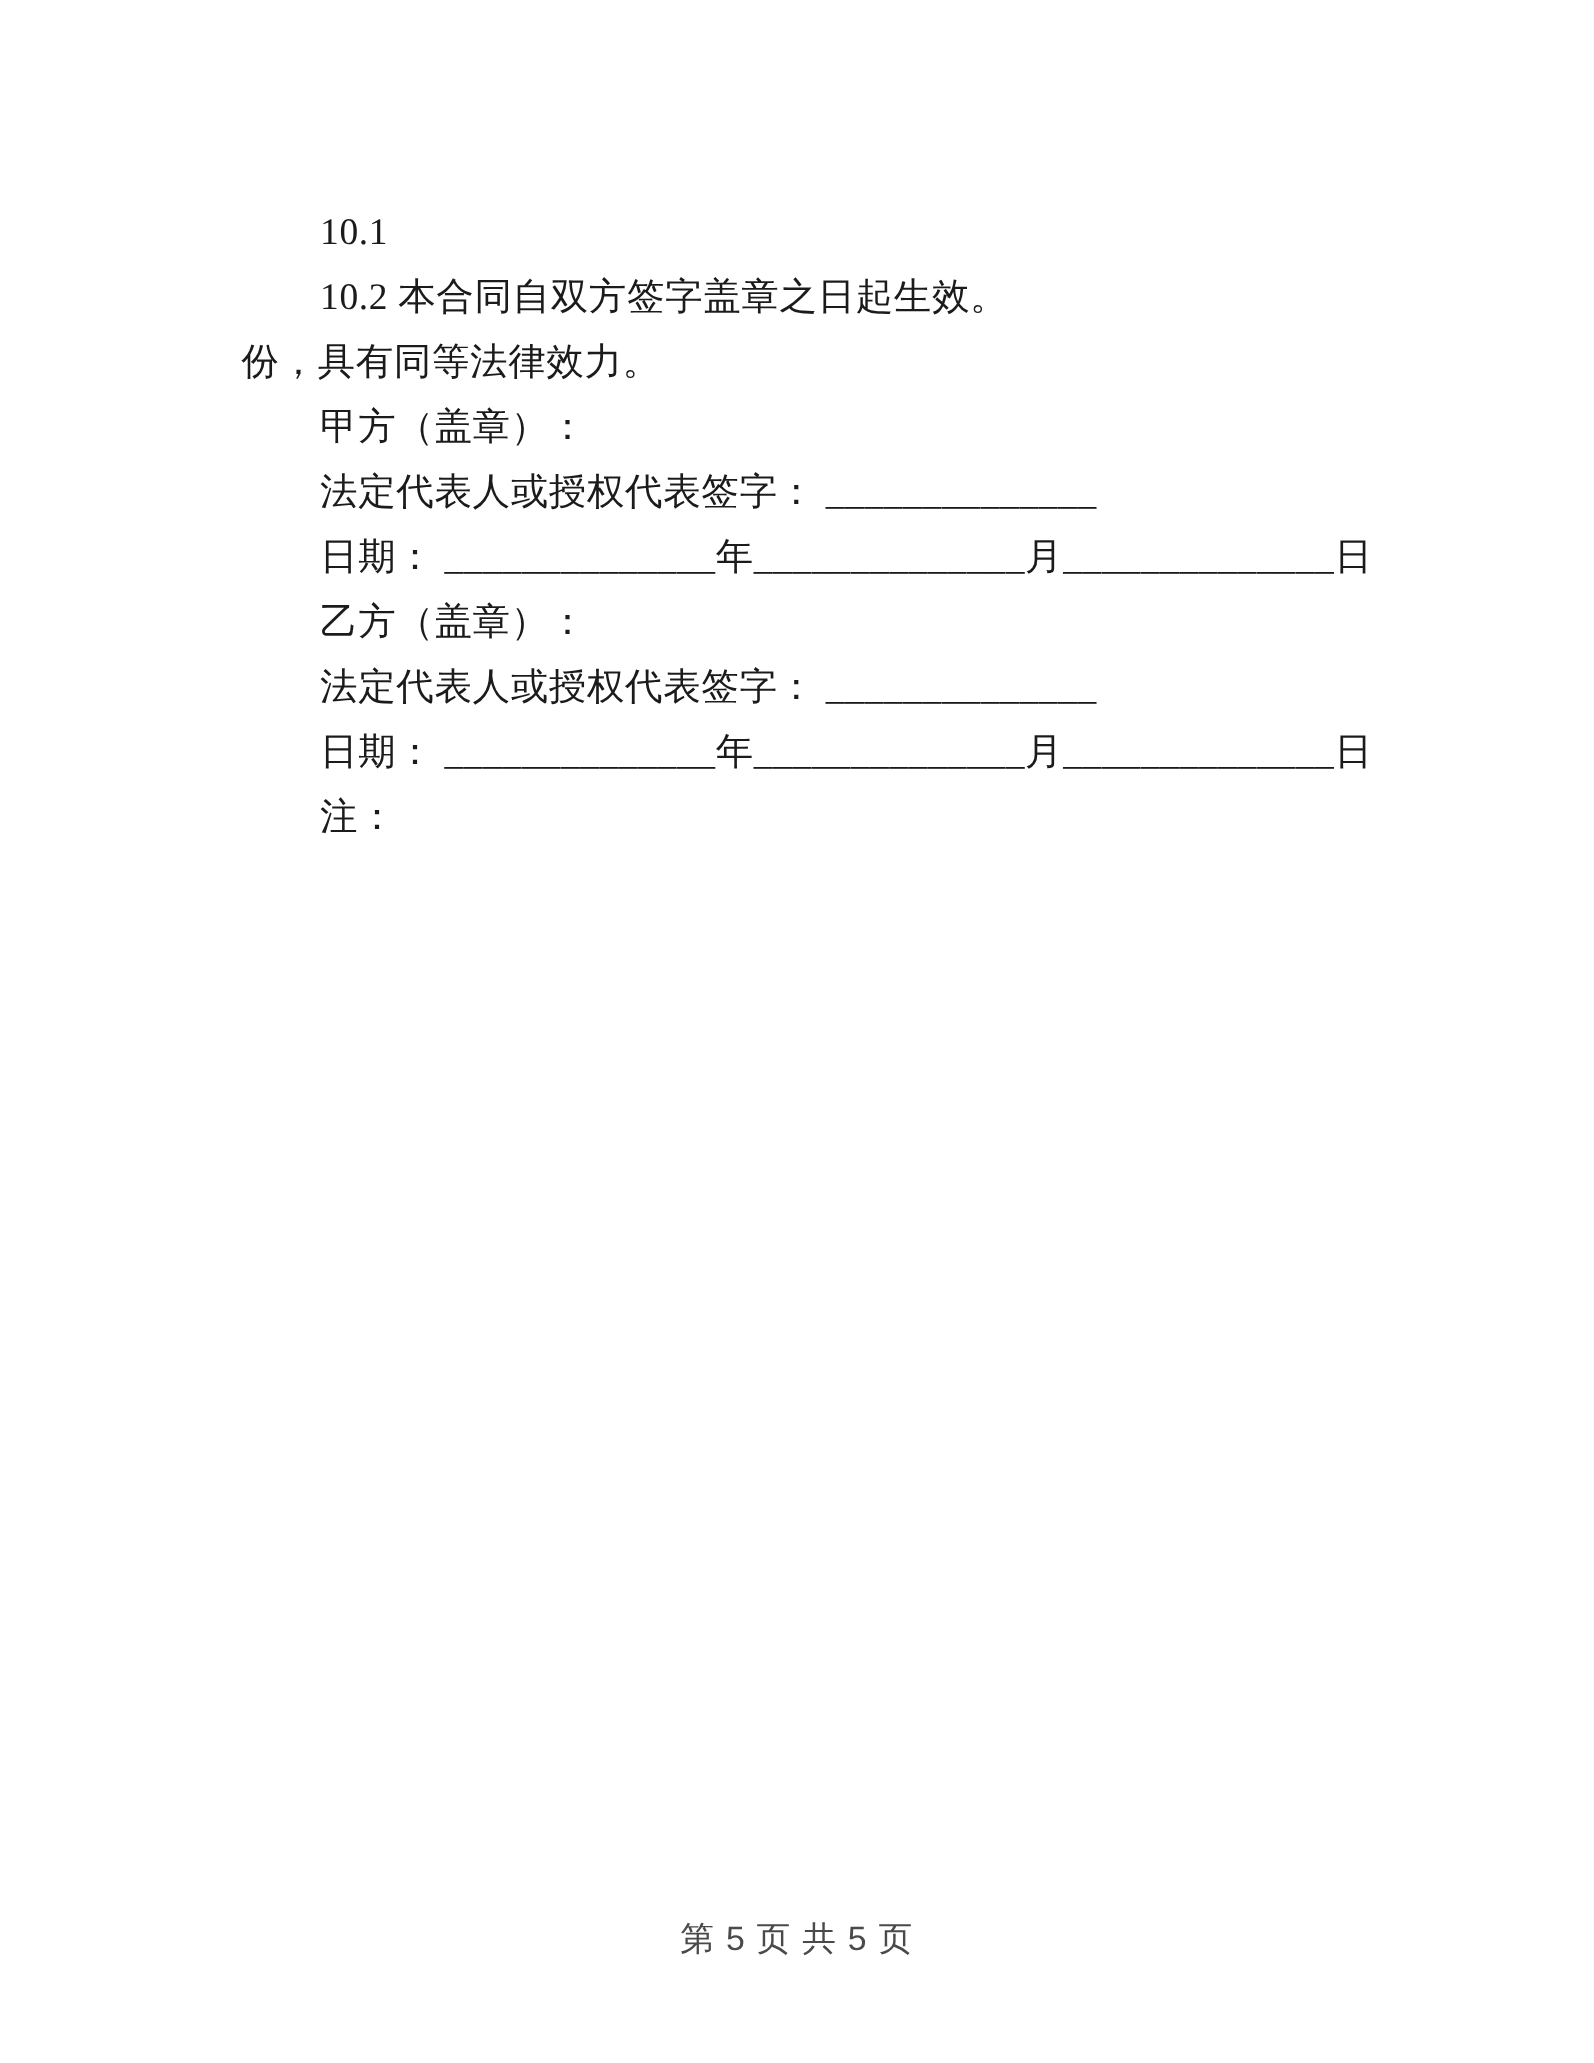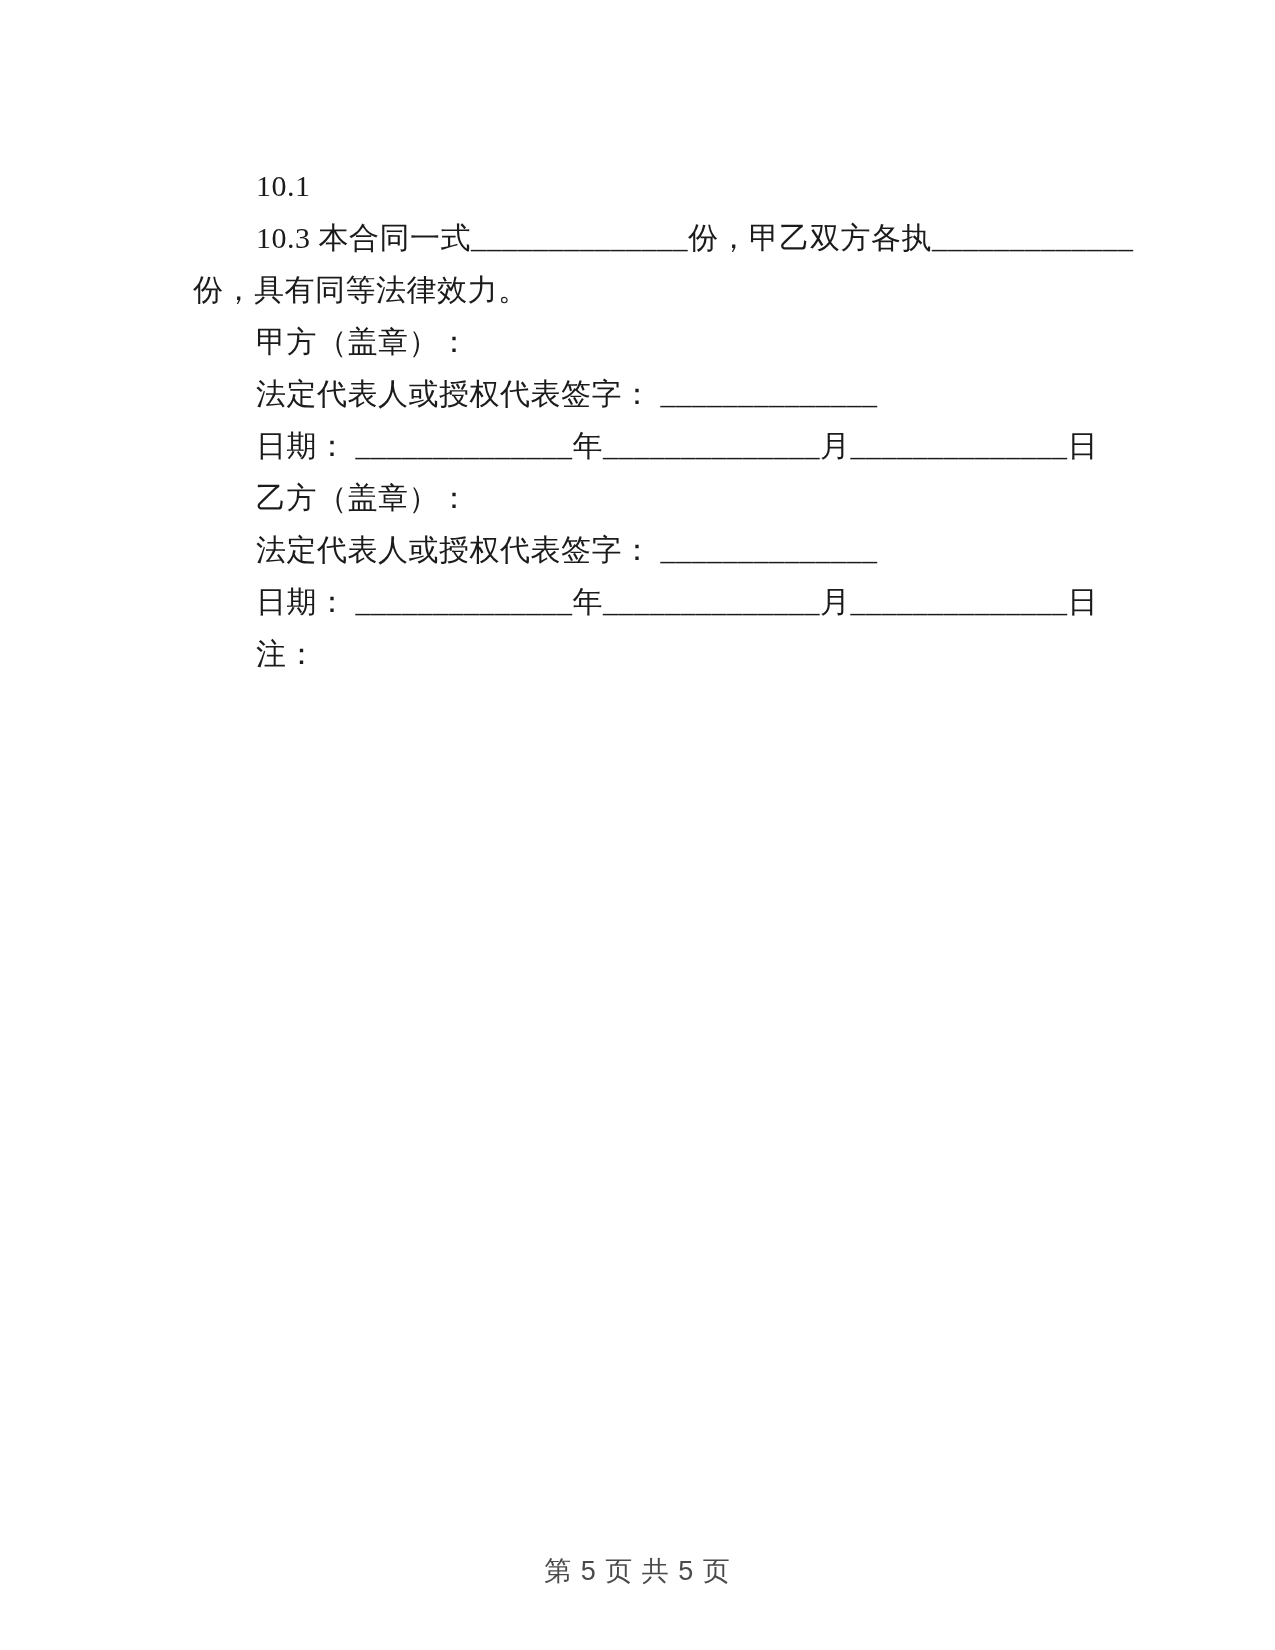--- a/index.html
+++ b/index.html
@@ -42,29 +42,28 @@
     position: absolute;
     left: 0;
     top: 1533px;
     width: 1275px;
     text-align: center;
     font-family: "Liberation Sans", sans-serif;
     font-size: 27px;
     line-height: 36px;
     color: #4a4a4a;
     letter-spacing: 1px;
-    margin-top: 20px;
   }
 </style>
 </head>
 <body>
 
 <div class="doc">
   <div class="line indent">10.1</div>
-  <div class="line indent">10.3 本合同一式______________份，甲乙双方各执_____________</div>
+  <div class="line indent">10.2 本合同自双方签字盖章之日起生效。</div>
   <div class="line">份，具有同等法律效力。</div>
   <div class="line indent">甲方（盖章）：</div>
   <div class="line indent">法定代表人或授权代表签字： ______________</div>
   <div class="line indent">日期： ______________年______________月______________日</div>
   <div class="line indent">乙方（盖章）：</div>
   <div class="line indent">法定代表人或授权代表签字： ______________</div>
   <div class="line indent">日期： ______________年______________月______________日</div>
   <div class="line indent">注：</div>
 </div>
 

